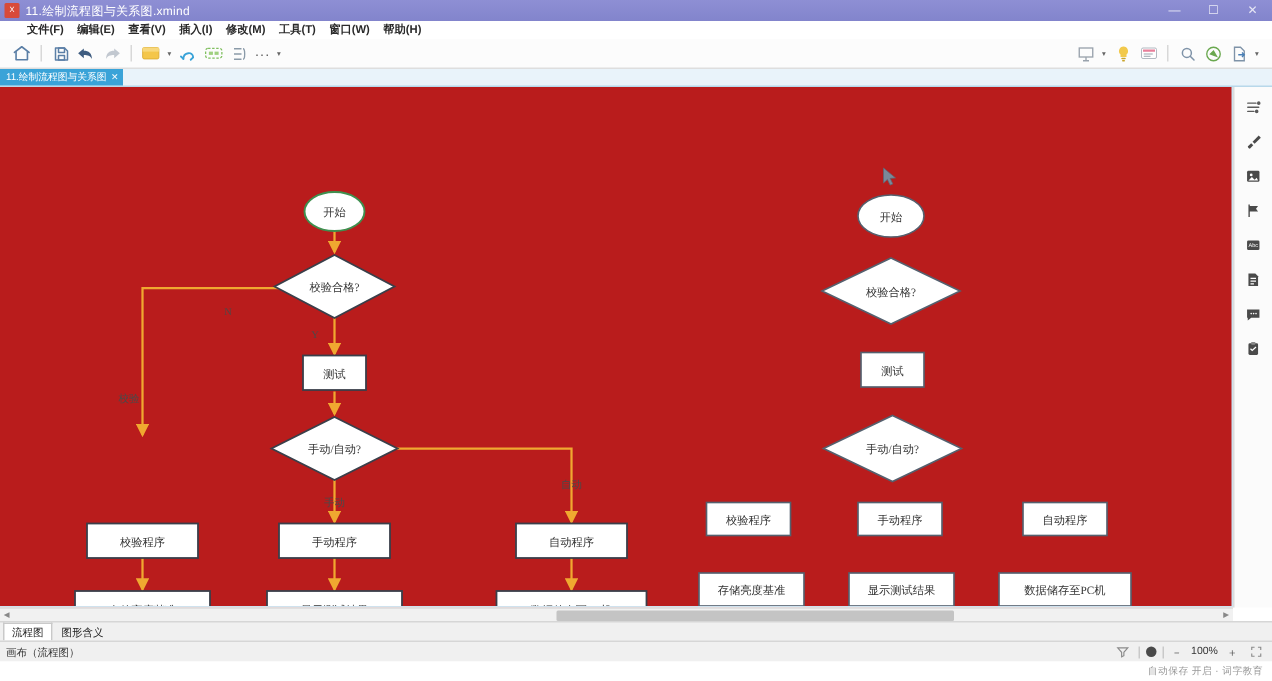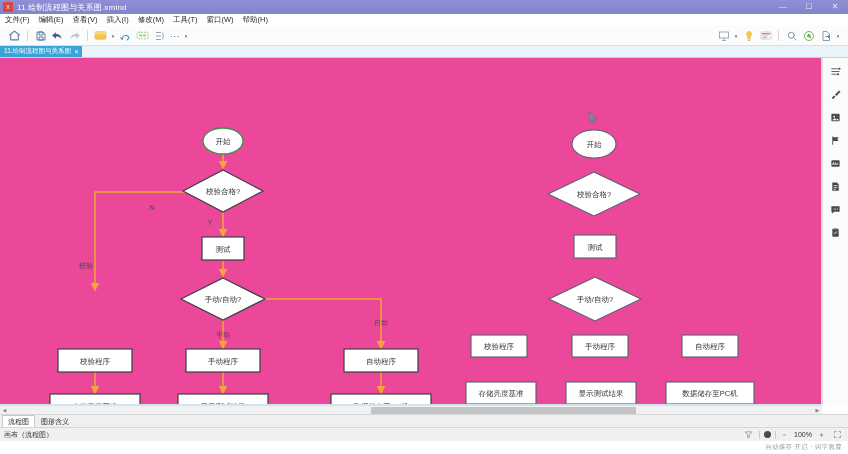--- a/index.html
+++ b/index.html
@@ -26,21 +26,21 @@
   .tb-title { font-size: 8px; color: #ffffff; white-space: nowrap; letter-spacing: .2px; }
   .tb-controls { margin-left: auto; display: flex; height: 14px; }
   .tb-btn {
     width: 26px; height: 14px; display: flex; align-items: center; justify-content: center;
     color: #e8e8f5; font-size: 8px; line-height: 1;
   }
 
   
   .menubar {
     position: absolute; left: 0; top: 14px; width: 848px; height: 12px;
-    background: #ffffff; display: flex; align-items: center; padding-left: 5px;
+    background: #ffffff; display: flex; align-items: center; padding-left: 18px; font-weight: bold;
   }
   .menu-item { font-size: 7.5px; color: #2a2a2a; margin-right: 9px; white-space: nowrap; }
 
   
   .toolbar {
     position: absolute; left: 0; top: 26px; width: 848px; height: 20px;
     background: #fcfcfc; border-bottom: 1px solid #dedede;
     display: flex; align-items: center; padding: 0 6px;
   }
   .tool { width: 17px; height: 17px; display:flex; align-items:center; justify-content:center; }
@@ -59,22 +59,23 @@
   .doc-tab {
     background: #3aa3d8; color: #fff; font-size: 6.5px;
     display: flex; align-items: center; padding: 0 3px 0 4px; gap: 3px;
     max-width: 120px; white-space: nowrap;
   }
   .doc-tab .x { font-size: 6px; opacity: .95; }
 
   
   .canvas-wrap {
     position: absolute; left: 0; top: 58px; width: 822px; height: 347px;
-    background: #ec4899; border: 1px solid #cfe2ee; border-top: none; border-left: none;
+    background: #b91c1c; border: 1px solid #cfe2ee; border-top: none; border-left: none;
     overflow: hidden;
+    font-family: Liberation Serif, serif;
   }
   .canvas { position: relative; width: 100%; height: 100%; }
   .canvas svg { position:absolute; left:0; top:0; }
 
   
   .ntext { font-size: 7.5px; fill: #333; }
   .ltext { font-size: 7px; fill: #4a4a4a; }
 
   
   .hscroll {

